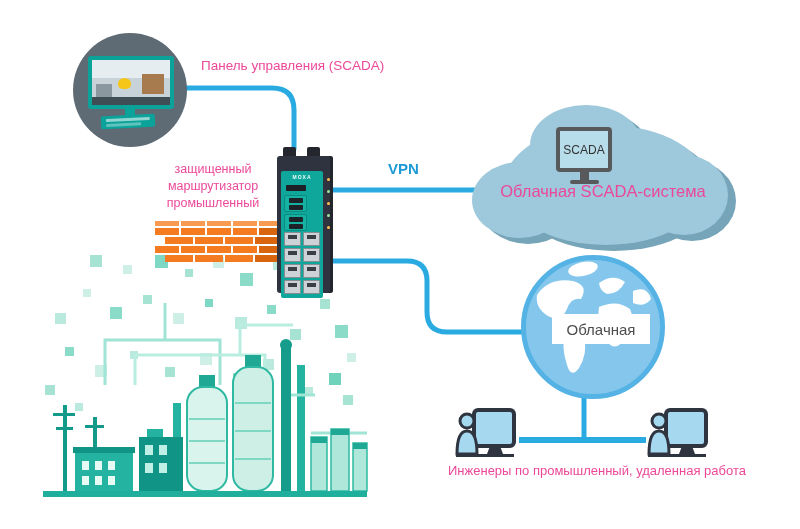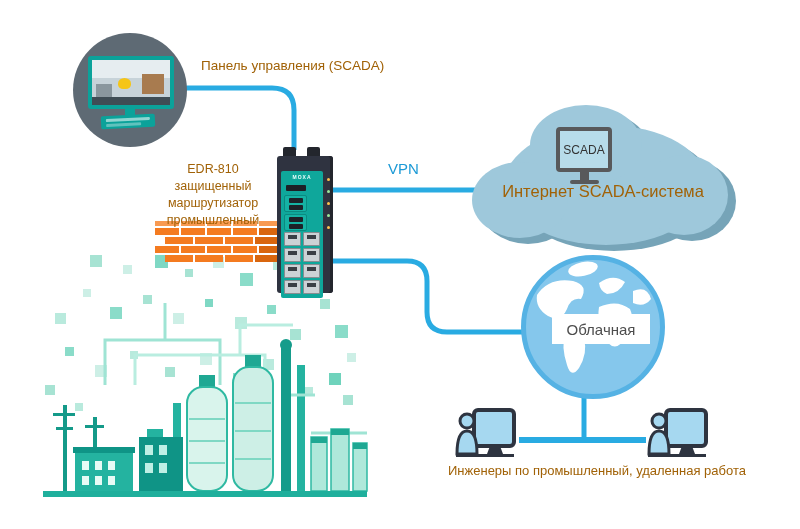--- a/index.html
+++ b/index.html
@@ -29,25 +29,25 @@
   .hmi-band { position:absolute; left:0; bottom:0; width:100%; height:8px; background:#3f4d55; }
   .hmi-stand { position:absolute; left:52px; top:76px; width:10px; height:6px; background:#0ba29a; }
   .hmi-keyboard { position:absolute; left:28px; top:82px; width:54px; height:13px;
     background:#0ba29a; border-radius:2px; transform:rotate(-3deg); }
   .hmi-keyboard::after { content:""; position:absolute; left:5px; top:3px; right:5px; height:3px;
     background:rgba(255,255,255,.55); border-radius:1px; }
   .hmi-keyboard::before { content:""; position:absolute; left:5px; bottom:2px; right:14px; height:3px;
     background:rgba(255,255,255,.35); border-radius:1px; }
 
   
-  .lbl { position:absolute; color:#a16207; z-index:6; white-space:nowrap; }
+  .lbl { position:absolute; color:#ec4899; z-index:6; white-space:nowrap; }
   .hmi-label { left:201px; top:58px; font-size:13.5px; }
   .router-label { left:143px; top:161px; width:140px; font-size:12.5px; line-height:17px;
     text-align:center; white-space:normal; }
-  .vpn-label { left:388px; top:160px; font-size:15px; font-weight:normal; color:#1c9ad6; }
+  .vpn-label { left:388px; top:160px; font-size:15px; font-weight:bold; color:#1c9ad6; }
   .cloud-label { left:470px; top:182px; width:266px; text-align:center; font-size:16.5px; }
   .engineers-label { left:448px; top:463px; width:276px; text-align:center; font-size:13px; }
 
   
   .firewall { left:155px; top:221px; width:128px; height:38px; z-index:4; }
   .fw-row { display:flex; gap:2px; margin-bottom:2px; }
   .fw-row .brick { height:7px; background:#f47b20; flex:1; }
   .fw-row.top .brick { background:#f89a52; height:5px; }
   .fw-row.shift { padding-left:10px; padding-right:0; }
   .fw-row .brick.dark { background:#d9660e; }
@@ -330,19 +330,18 @@
 <svg class="abs workstation ws-right" viewBox="0 0 64 58" width="64" height="58">
   <rect x="2" y="50" width="58" height="3" fill="#2e3440"></rect>
   <rect x="20" y="6" width="40" height="36" rx="4" fill="#a6d8f0" stroke="#2e3440" stroke-width="4"></rect>
   <polygon points="36,42 46,42 49,50 33,50" fill="#2e3440"></polygon>
   <circle cx="13" cy="17" r="7" fill="#a6d8f0" stroke="#2e3440" stroke-width="3"></circle>
   <path d="M 3 50 Q 3 27 13 27 Q 23 27 23 50 Z" fill="#a6d8f0" stroke="#2e3440" stroke-width="3"></path>
 </svg>
 
 <div class="lbl hmi-label">Панель управления (SCADA)</div>
 <div class="lbl router-label">
-  <div>EDR-810</div>
   <div>защищенный маршрутизатор</div>
   <div>промышленный</div>
 </div>
 <div class="lbl vpn-label">VPN</div>
-<div class="lbl cloud-label">Интернет SCADA-система</div>
+<div class="lbl cloud-label">Облачная SCADA-система</div>
 <div class="lbl engineers-label">Инженеры по промышленный, удаленная работа</div>
 
 </body></html>

